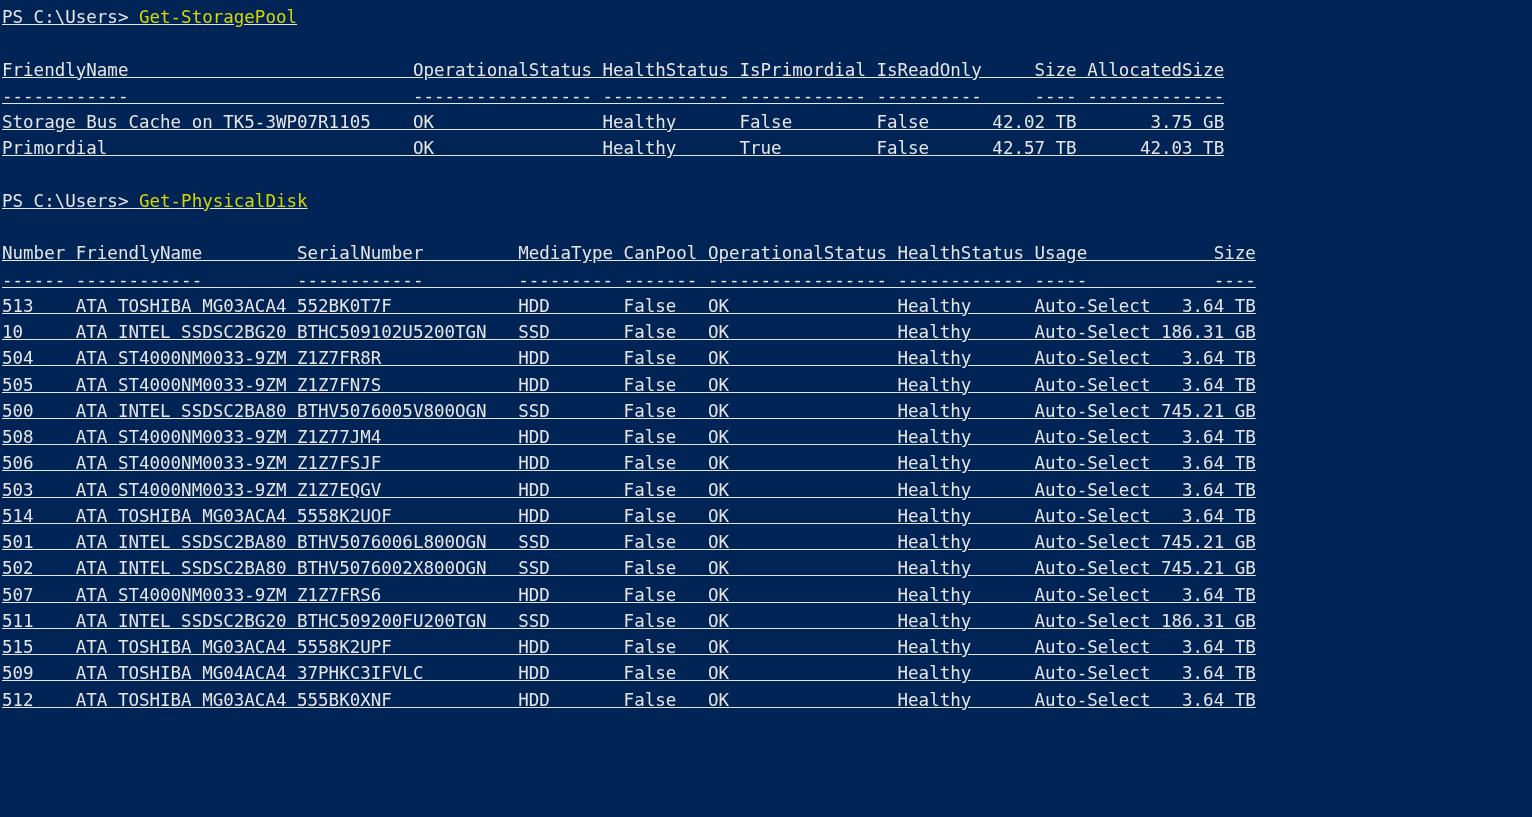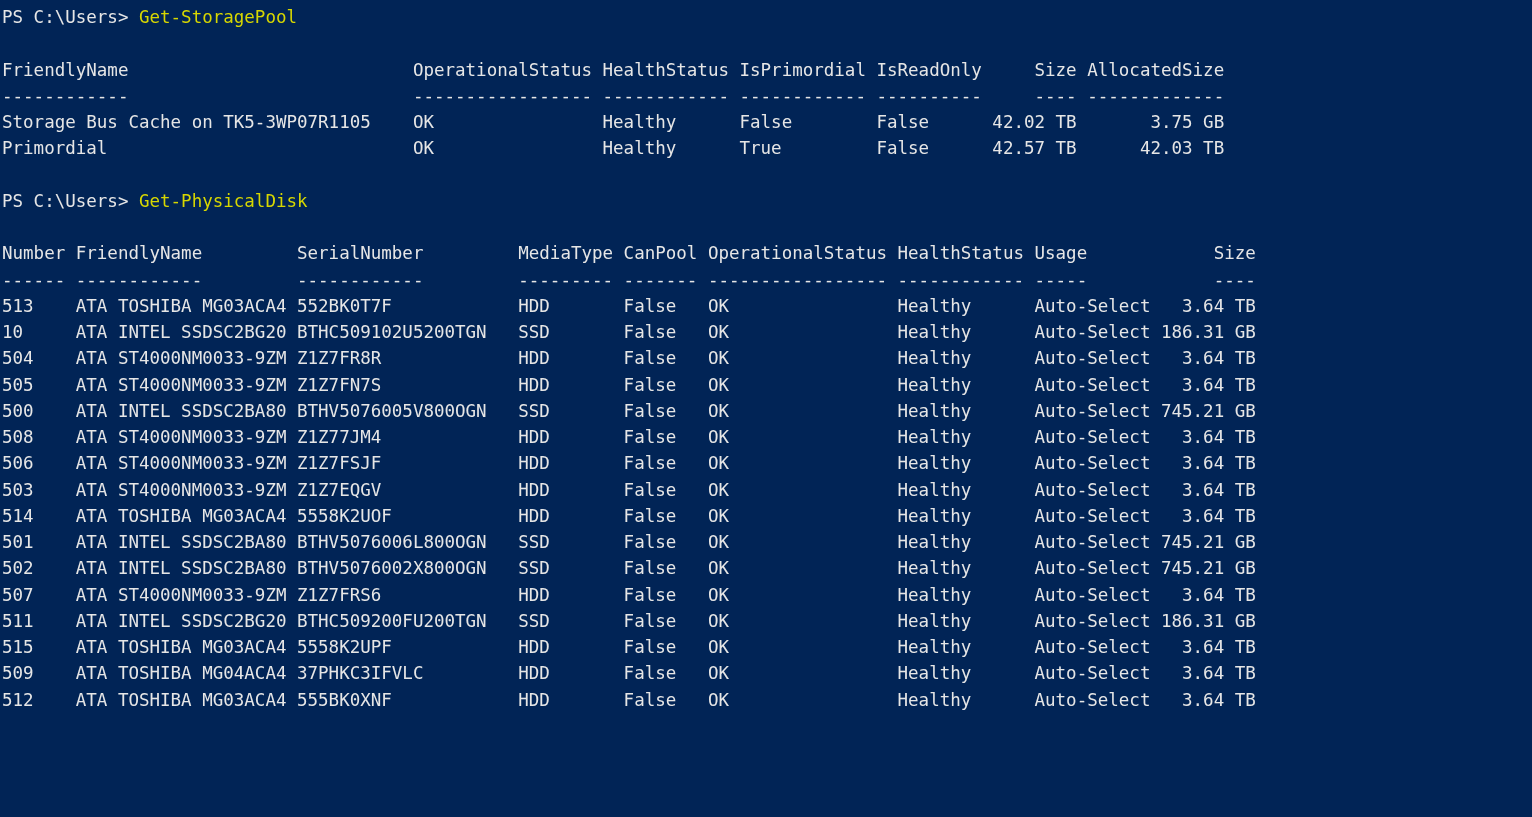--- a/index.html
+++ b/index.html
@@ -8,20 +8,21 @@
     background: #012456;
     color: #e6e6e6;
     font-family: Consolas, "Lucida Console", Monaco, monospace;
     font-size: 17.5px;
     line-height: 1.5;
     width: 1532px;
   }
   .terminal {
     white-space: pre;
     padding: 4px 2px;
+    text-decoration: underline;
   }
   .prompt { color: #e6e6e6; }
   .cmd { color: #d7d700; }
 </style>
 </head>
 <body>
 
 <div class="terminal"><span class="prompt">PS C:\Users&gt; </span><span class="cmd">Get-StoragePool</span>
 
 <span id="sp-header">FriendlyName                           OperationalStatus HealthStatus IsPrimordial IsReadOnly     Size AllocatedSize</span>

